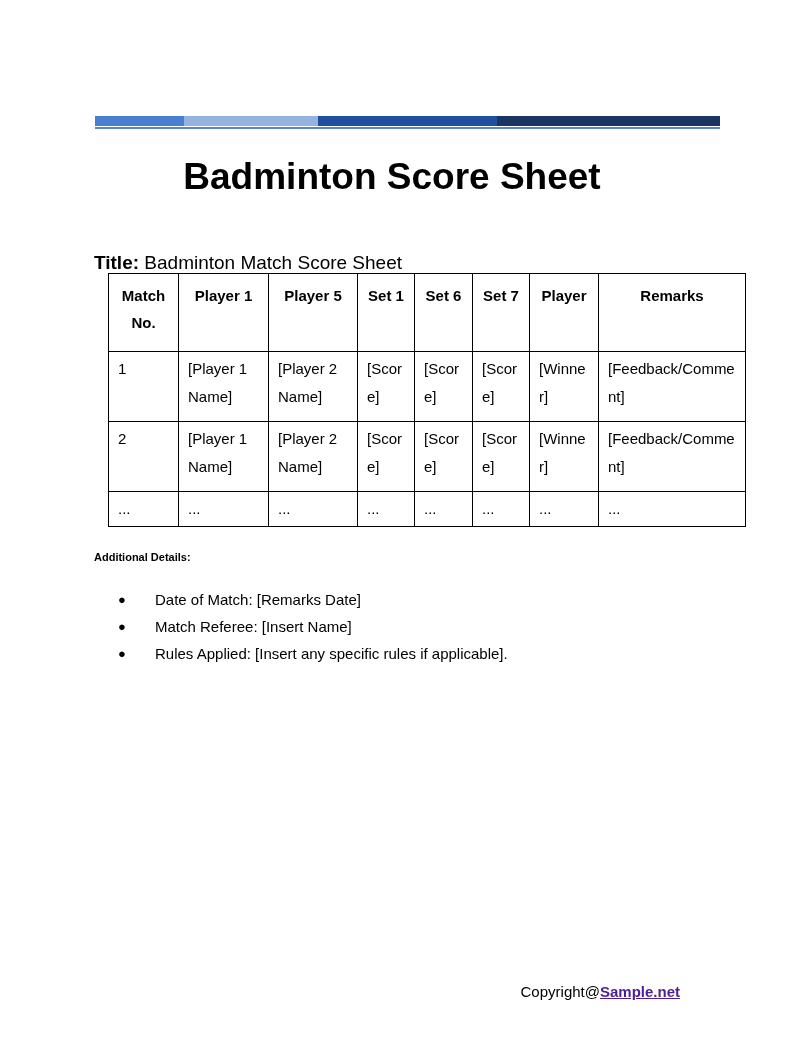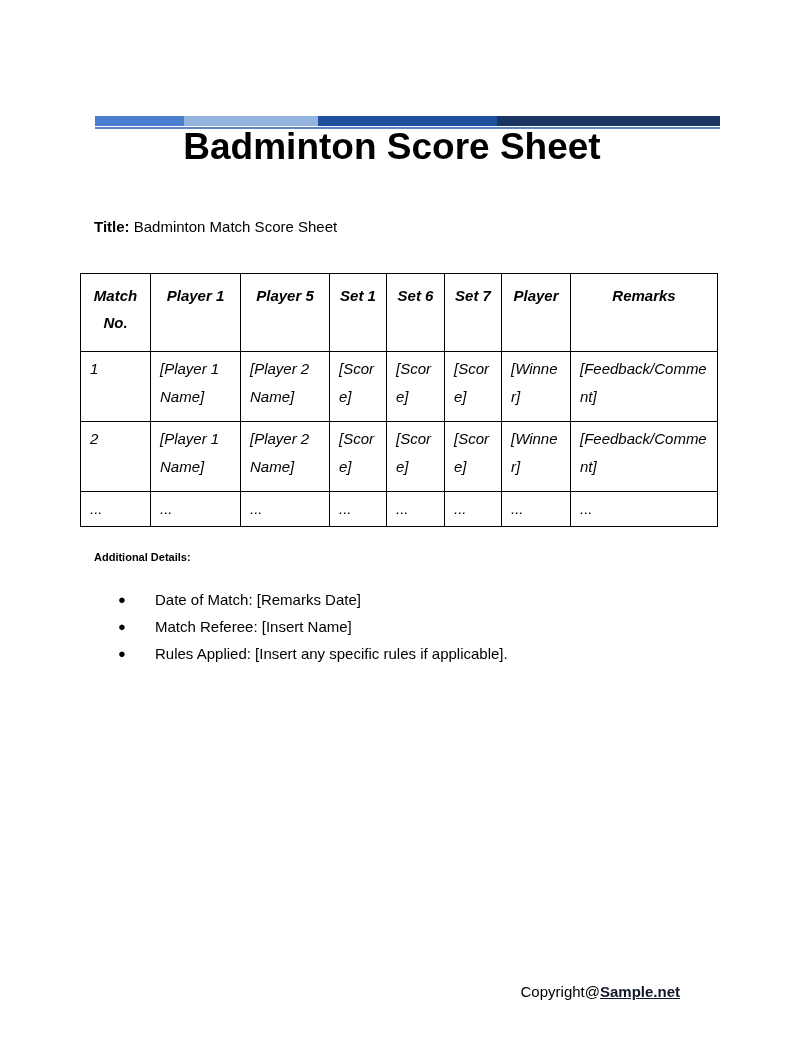--- a/index.html
+++ b/index.html
@@ -11,33 +11,32 @@
     color:#000;
     overflow:hidden;
   }
   
   .bar-wrap{position:absolute;left:95px;top:116px;width:625px;}
   .bar{display:flex;height:10px;width:625px;}
   .bar span{display:block;height:10px;}
   .bar-underline{height:2px;width:625px;margin-top:1px;}
   
   .doc-title{
-    position:absolute;top:124px;left:0;width:784px;
+    position:absolute;top:154px;left:0;width:784px;
     text-align:center;font-size:37px;font-weight:bold;line-height:46px;
     letter-spacing:0px;
   }
   
-  .doc-subtitle{position:absolute;top:216px;left:94px;font-size:15px;line-height:22px;}
+  .doc-subtitle{position:absolute;top:252px;left:94px;font-size:19px;line-height:22px;}
   .doc-subtitle b{font-weight:bold;}
   
   table.score{
-    position:absolute;top:273px;left:80px;
+    position:absolute;top:273px;left:108px;
     border-collapse:collapse;table-layout:fixed;width:637px;
     font-size:15px;
-    font-style:italic;
   }
   table.score th,table.score td{
     border:1px solid #000;
     overflow-wrap:break-word;word-wrap:break-word;
     vertical-align:top;
   }
   table.score th{
     font-weight:bold;text-align:center;
     padding:8px 9px 6px 9px;line-height:27px;
   }
@@ -133,15 +132,15 @@
   </table>
 
   <div class="details-heading">Additional Details:</div>
 
   <ul class="bullet-list">
     <li><span class="bullet">●</span><span class="item-label">Date of Match:</span><span> [Remarks Date]</span></li>
     <li><span class="bullet">●</span><span class="item-label">Match Referee:</span><span> [Insert Name]</span></li>
     <li><span class="bullet">●</span><span class="item-label">Rules Applied:</span><span> [Insert any specific rules if applicable].</span></li>
   </ul>
 
-  <div class="footer"><span>Copyright@</span><a id="sample-link" style="color: #0f172a;">Sample.net</a></div>
+  <div class="footer"><span>Copyright@</span><a id="sample-link" style="color: #4c1d95;">Sample.net</a></div>
 
 </div>
 
 </body></html>

